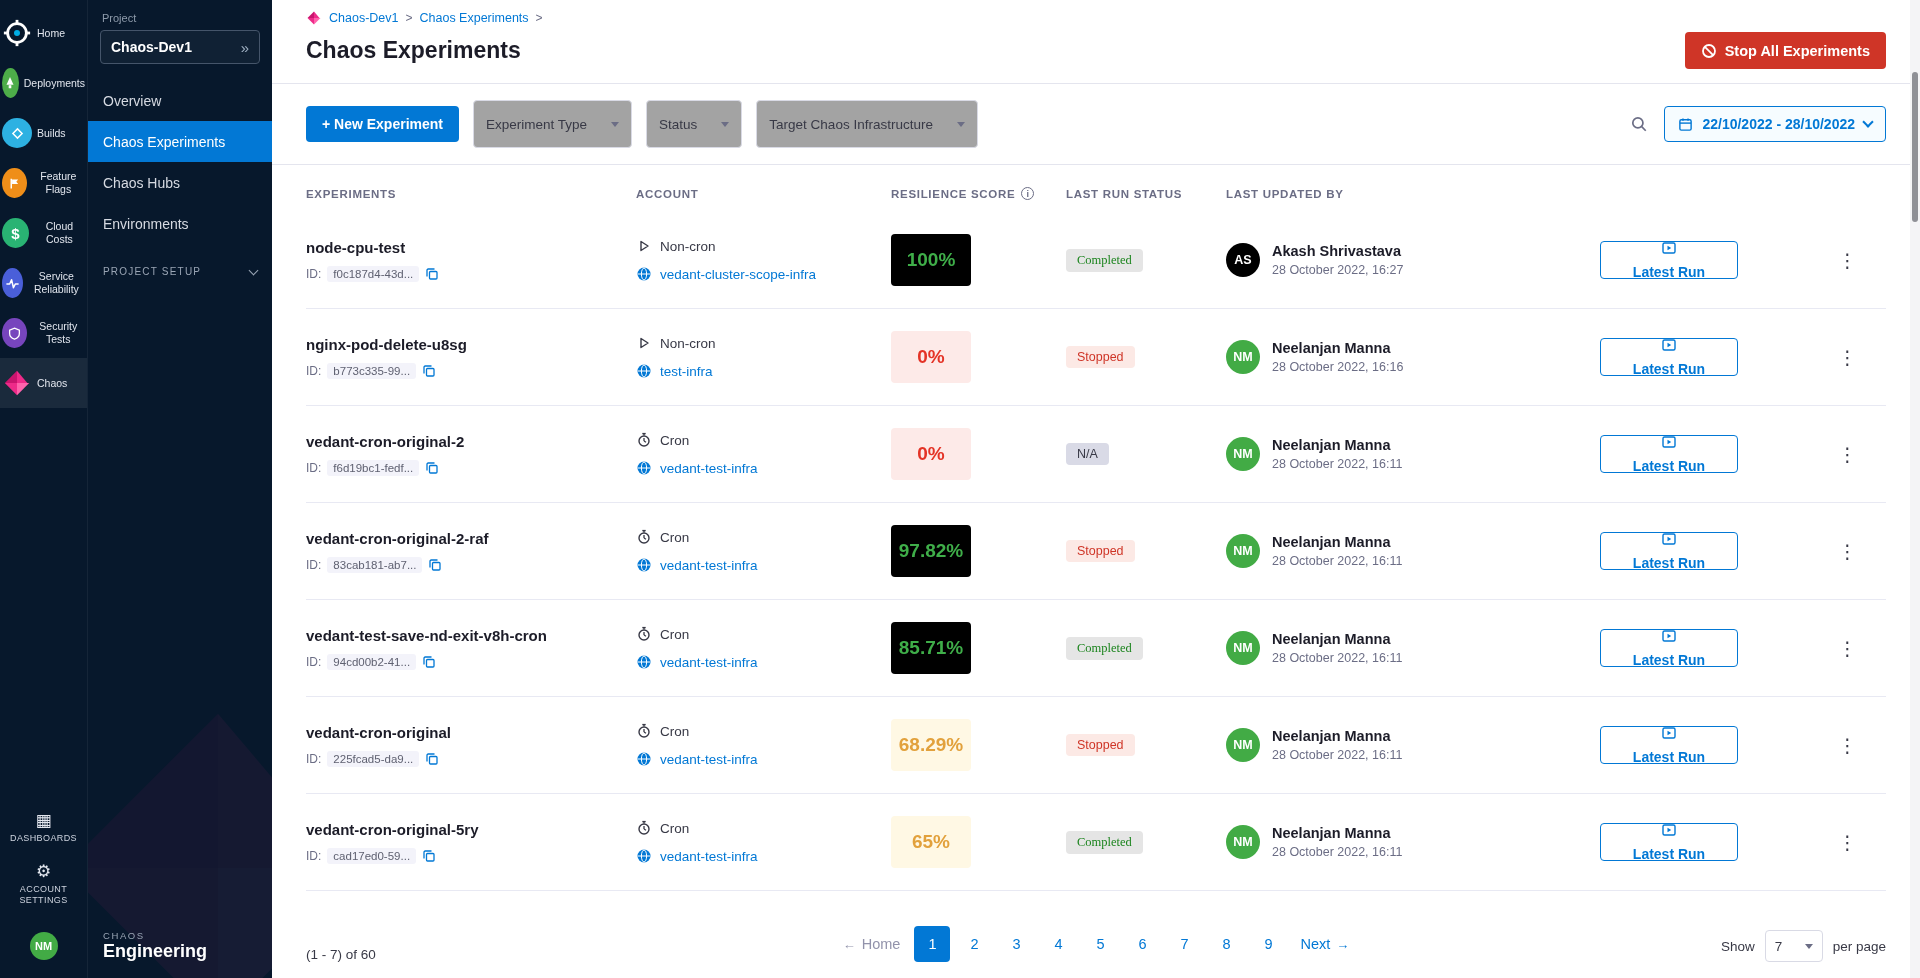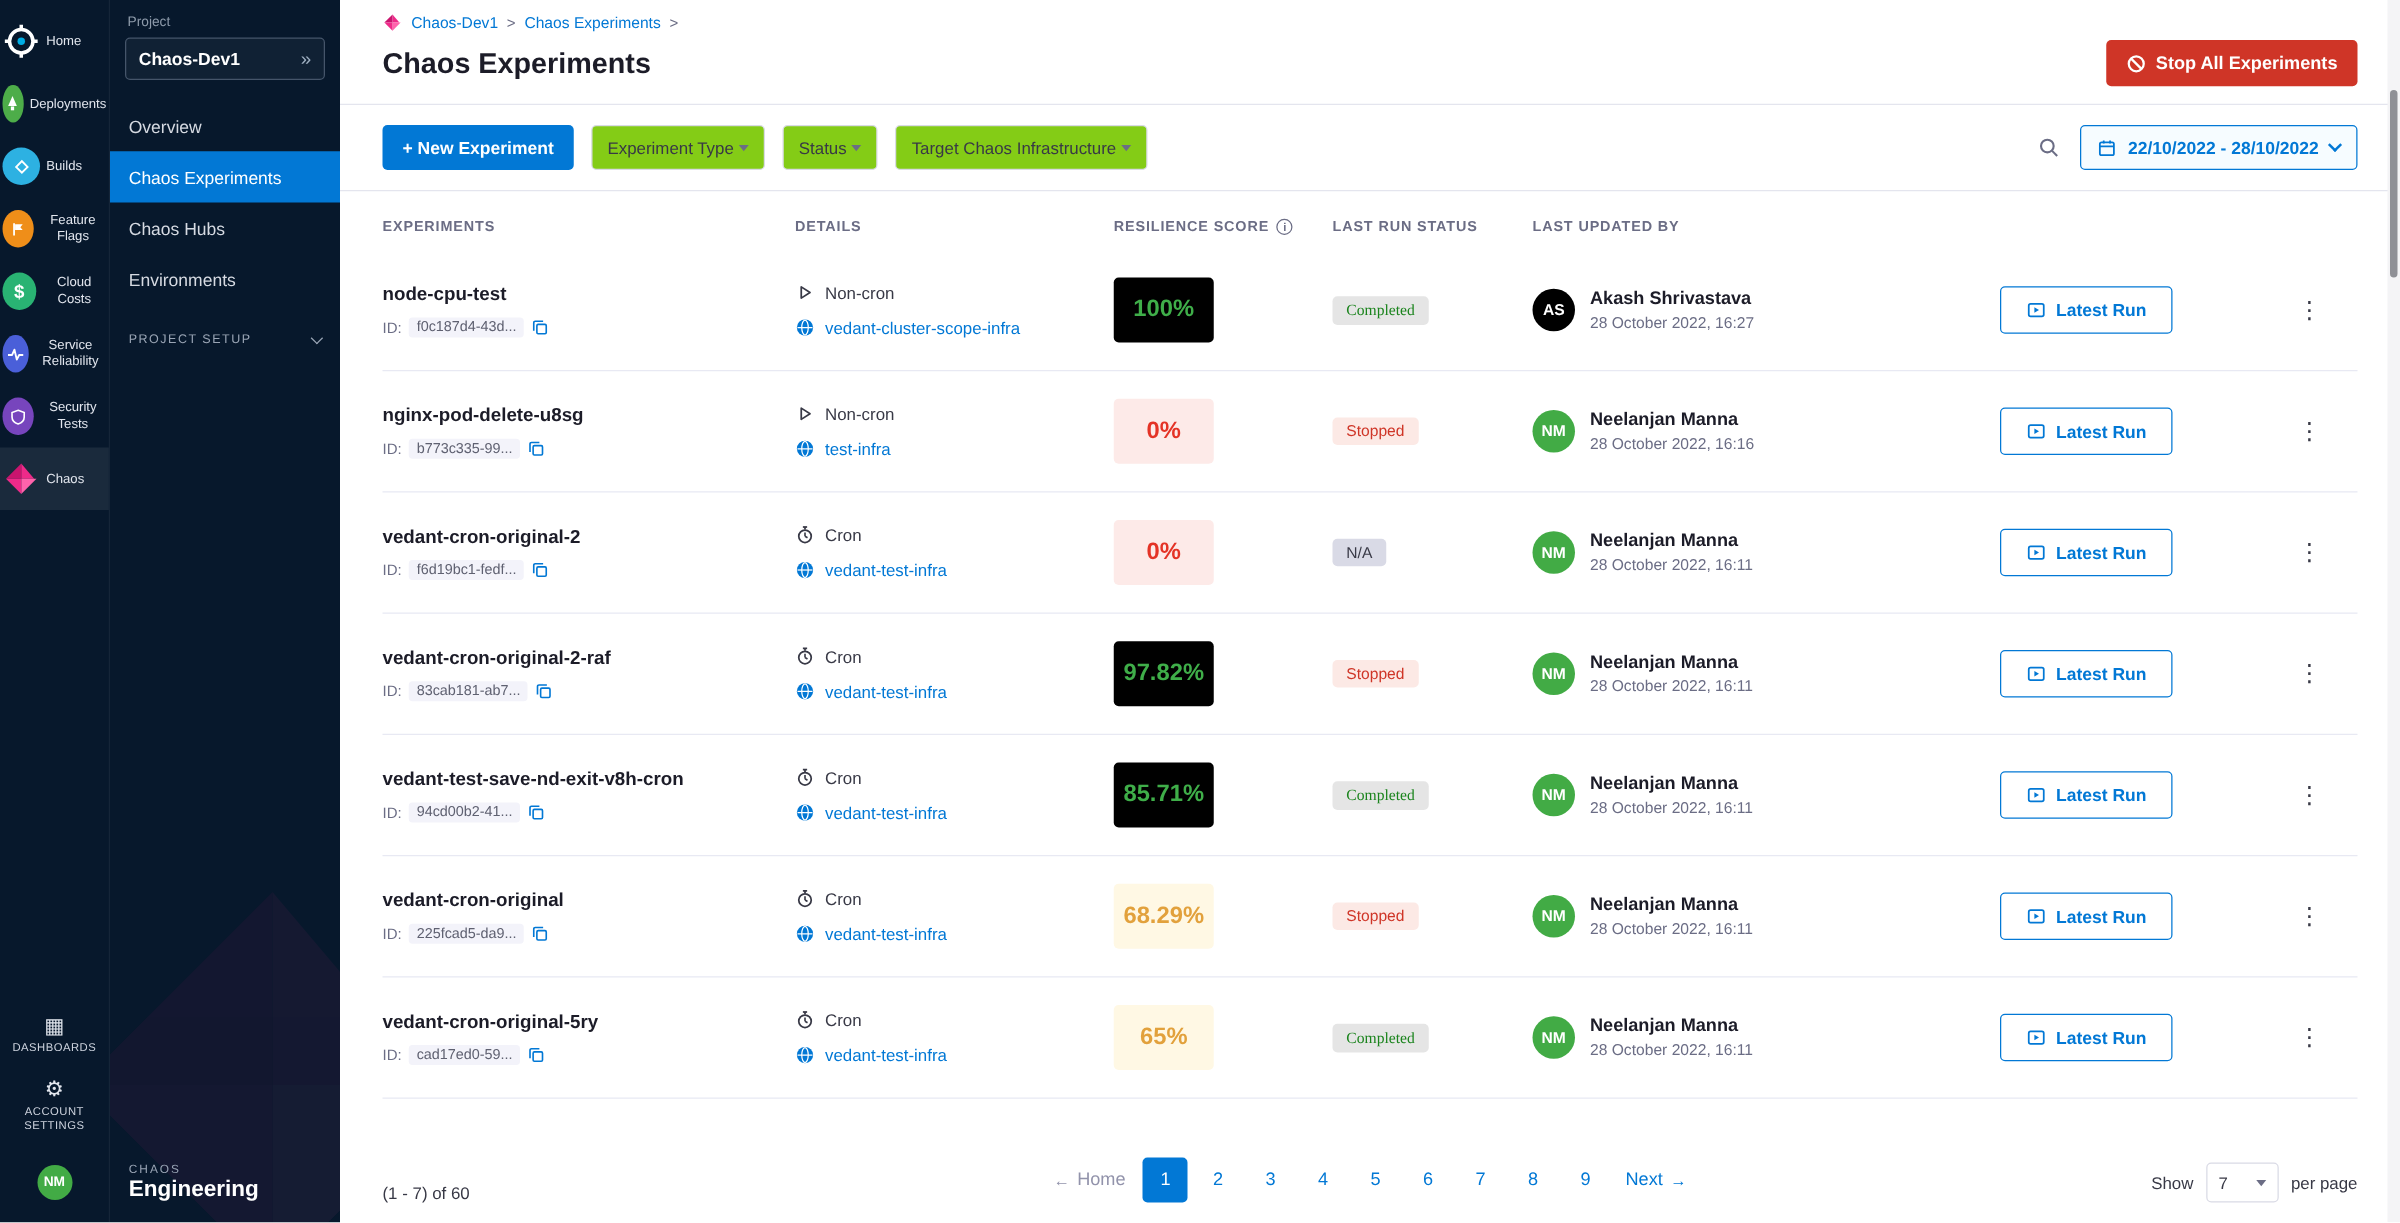--- a/index.html
+++ b/index.html
@@ -88,22 +88,22 @@
     padding:0 16px; font-size:14.5px; font-weight:bold; display:flex; align-items:center; gap:8px;
     cursor:pointer; font-family:inherit;
   }
 
   .toolbar { display:flex; align-items:center; gap:14px; padding:16px 34px; border-bottom:1px solid #e4e5ee; }
   .new-btn {
     background:#0278d5; color:#fff; border:none; border-radius:4px; height:36px;
     padding:0 16px; font-size:14px; font-weight:bold; cursor:pointer; font-family:inherit;
   }
   .filter {
-    height:36px; border:1px solid #d9dae5; border-radius:4px; background:#84cc16;
-    display:flex; align-items:center; gap:4px; padding:0 12px; font-size:13.5px; color:#383946; cursor:pointer;
+    height:48px; border:1px solid #d9dae5; border-radius:4px; background:#a3a3a3;
+    display:flex; align-items:center; gap:24px; padding:0 12px; font-size:13.5px; color:#383946; cursor:pointer;
   }
   .caret { width:0; height:0; border-left:4.5px solid transparent; border-right:4.5px solid transparent; border-top:5.5px solid #6b6d85; }
   .toolbar-right { margin-left:auto; display:flex; align-items:center; gap:16px; }
   .icon-btn { background:none; border:none; cursor:pointer; display:flex; align-items:center; }
   .date-btn {
     height:36px; border:1px solid #0278d5; border-radius:4px; background:#f6fcff;
     display:flex; align-items:center; gap:9px; padding:0 13px; color:#0278d5;
     font-size:14px; font-weight:bold; cursor:pointer; font-family:inherit;
   }
   .chev-down-blue { width:8px; height:8px; border-right:2.2px solid #0278d5; border-bottom:2.2px solid #0278d5; transform:rotate(45deg); margin-top:-4px; }
@@ -156,21 +156,21 @@
     width:34px; height:34px; border-radius:50%; color:#fff; font-size:12.5px; font-weight:bold;
     display:flex; align-items:center; justify-content:center; flex-shrink:0;
   }
   .user-name { font-size:14.5px; font-weight:bold; color:#1c1c28; margin-bottom:4px; }
   .user-date { font-size:12.5px; color:#6b6d85; }
 
   .cell-actions { display:flex; justify-content:flex-start; }
   .latest-run-btn {
     height:38px; min-width:138px; border:1px solid #0278d5; border-radius:4px; background:#fff;
     color:#0278d5; font-size:14px; font-weight:bold; display:flex; align-items:center; justify-content:center;
-    gap:8px; cursor:pointer; padding:0 14px; font-family:inherit;
+    gap:8px; cursor:pointer; padding:0 14px; font-family:inherit;flex-direction:column;
   }
   .kebab-btn { background:none; border:none; font-size:19px; color:#383946; cursor:pointer; padding:4px 8px; font-family:inherit; }
 
   
   .pagination { display:flex; align-items:flex-end; padding:12px 34px 16px; }
   .range-label { font-size:13.5px; color:#383946; width:240px; }
   .pager { flex:1; display:flex; align-items:center; justify-content:center; gap:6px; }
   .pg-btn {
     min-width:36px; height:36px; border:none; background:none; border-radius:4px;
     font-size:14.5px; color:#0278d5; cursor:pointer; font-family:inherit; padding:0 8px;
@@ -402,21 +402,21 @@
           </span>
           <span>22/10/2022 - 28/10/2022</span>
           <span class="chev-down-blue"></span>
         </button>
       </div>
     </div>
 
     <div class="table-wrap">
       <div class="thead">
         <div class="col-exp">EXPERIMENTS</div>
-        <div class="col-details">DETAILS</div>
+        <div class="col-details">ACCOUNT</div>
         <div class="col-score">
           <span>RESILIENCE SCORE</span>
           <span class="info-circle"></span>
         </div>
         <div class="col-status">LAST RUN STATUS</div>
         <div class="col-user">LAST UPDATED BY</div>
         <div class="col-actions"></div>
         <div class="col-kebab"></div>
       </div>
 

